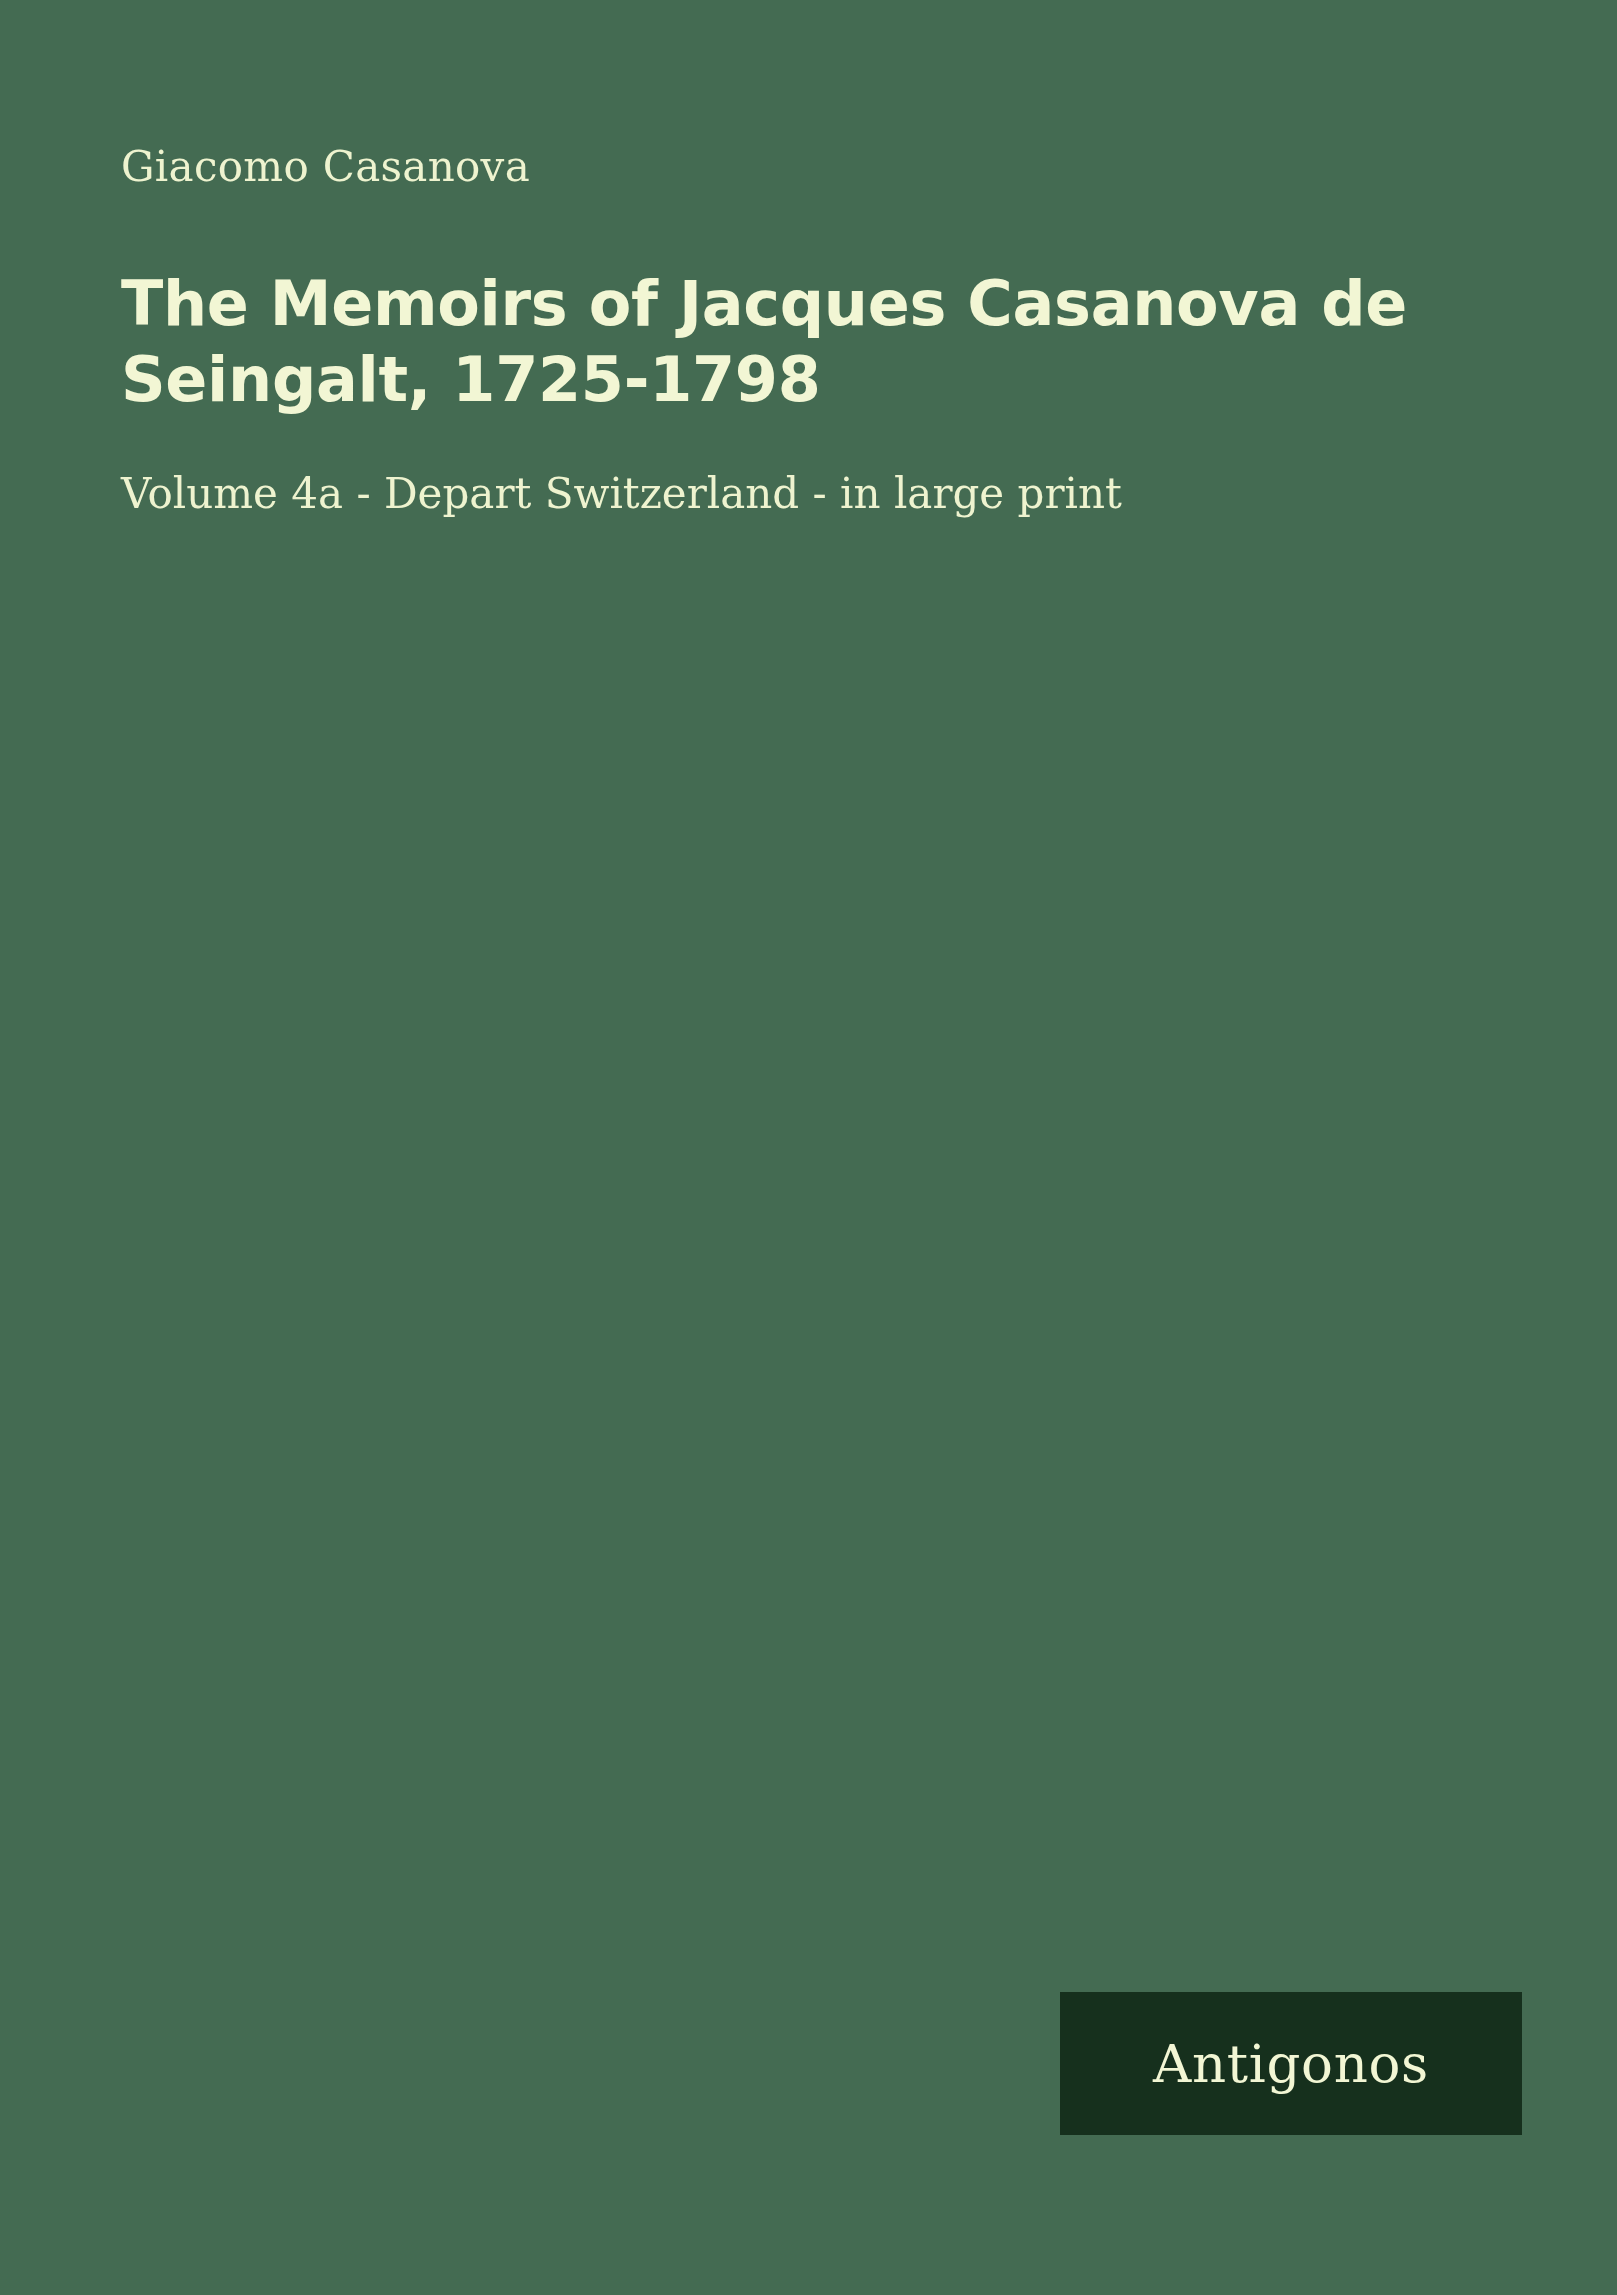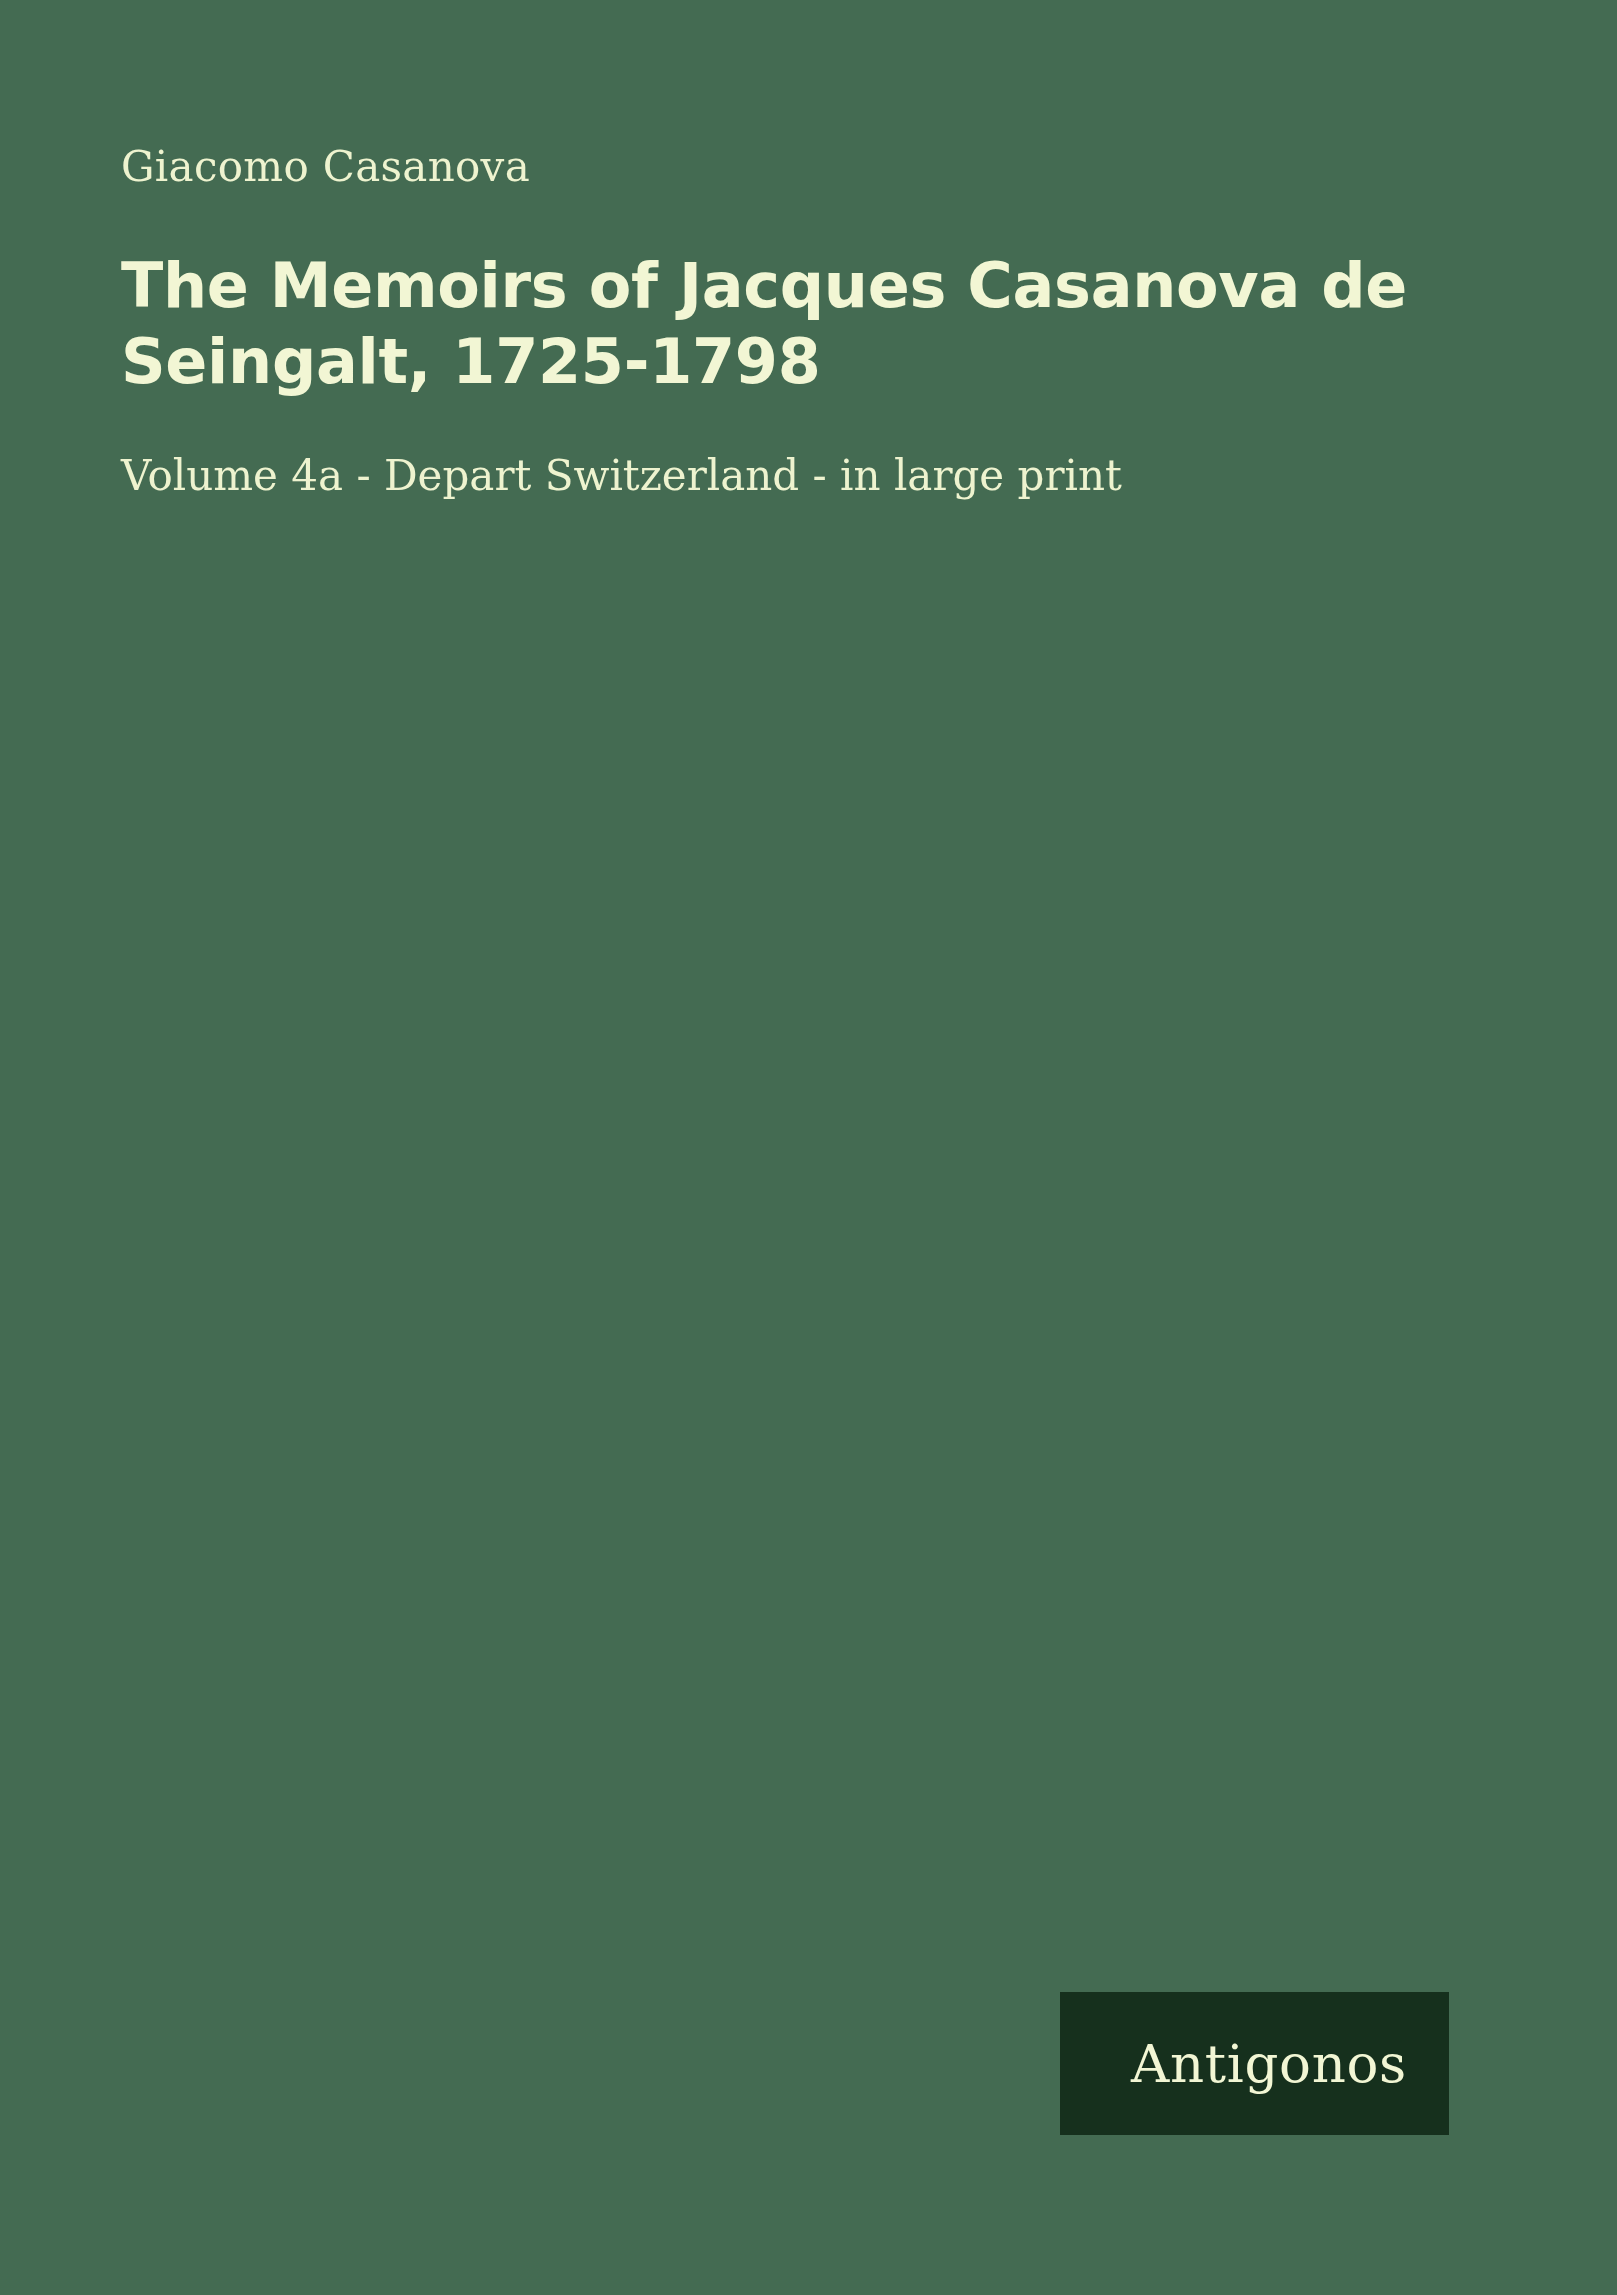--- a/index.html
+++ b/index.html
@@ -24,21 +24,21 @@
     top: 142px;
     width: 1362px;
   }
   .author {
     color: #eef3cf;
     font-family: "DejaVu Serif", serif;
     font-size: 42px;
     font-weight: 400;
     letter-spacing: 0.3px;
     line-height: 1.2;
-    margin: 0 0 56px 0;
+    margin: 0 0 74px 0;
   }
   .title {
     color: #f2f6d4;
     font-family: "DejaVu Sans", sans-serif;
     font-size: 62px;
     font-weight: 700;
     line-height: 1.22;
     letter-spacing: -0.3px;
     margin: 12px 0 49px 0;
     max-width: 1355px;
@@ -48,27 +48,26 @@
     font-family: "DejaVu Serif", serif;
     font-size: 42px;
     font-weight: 400;
     line-height: 1.3;
     margin: 0;
   }
   .publisher-badge {
     position: absolute;
     left: 1060px;
     top: 1992px;
-    width: 360px;
+    width: 462px;
     height: 143px;
     background: #16301d;
     display: flex;
     align-items: center;
     justify-content: center;
-    padding-left: 29px;
   }
   .publisher-name {
     color: #f2f6d4;
     font-family: "DejaVu Serif", serif;
     font-size: 53px;
     font-weight: 400;
     letter-spacing: 0.7px;
     line-height: 1;
   }
 </style>

